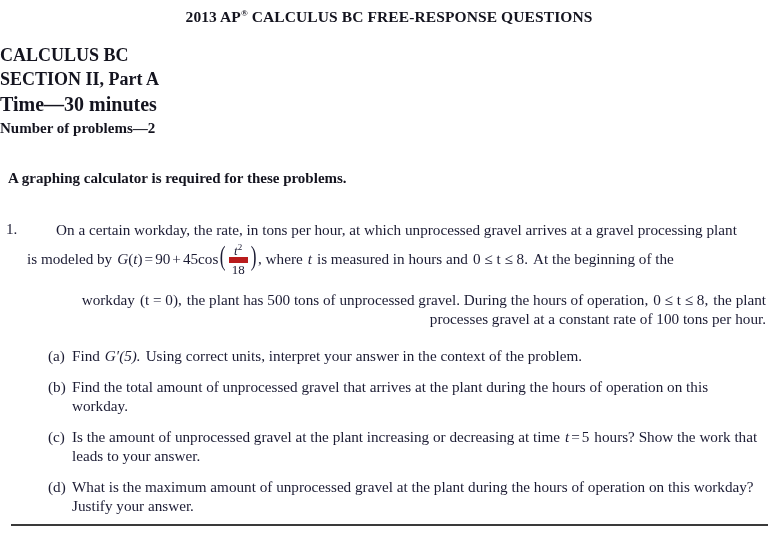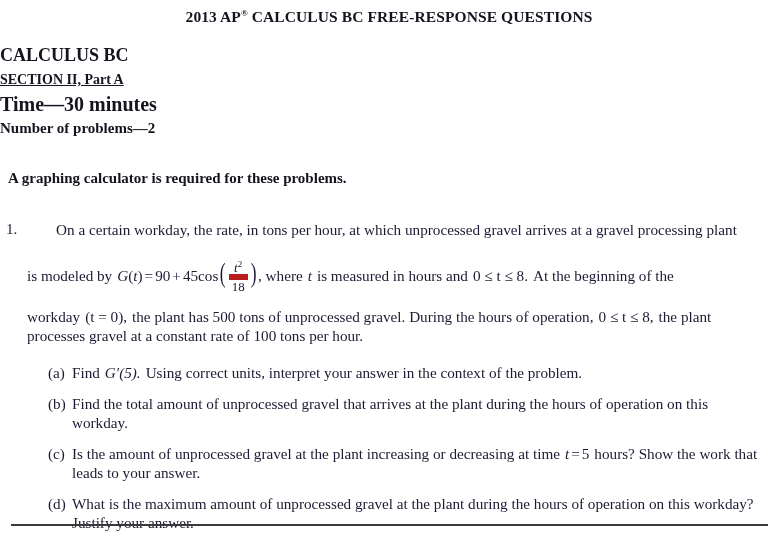--- a/index.html
+++ b/index.html
@@ -46,21 +46,21 @@
   .title-block {
     text-align: left;
     margin-top: 17px;
   }
   .title-block .line {
     font-weight: bold;
     color: #14141f;
     margin: 0;
   }
   .title-block .l1 { font-size: 18px; line-height: 24px; }
-  .title-block .l2 { font-size: 14px; line-height: 25px; text-decoration: underline; }
+  .title-block .l2 { font-size: 18px; line-height: 25px; }
   .title-block .l3 { font-size: 20px; line-height: 24px; }
   .title-block .l4 { font-size: 15px; line-height: 24px; }
 
   .calc-note {
     text-align: left;
     font-weight: bold;
     font-size: 15px;
     color: #14141f;
     margin: 8px;
     padding-top: 22px;
@@ -91,26 +91,27 @@
     margin-right: 0;
   }
 
   .stem-line {
     line-height: 20px;
     text-align: center;
     white-space: nowrap;
   }
   .stem-line-2 {
     line-height: 20px;
-    margin-top: 21px;
+    margin-top: 4px;
     white-space: nowrap;
   }
   .stem-para {
     line-height: 19px;
     margin-top: 13px;
+    text-align: right;
   }
 
   
   .mi { font-style: italic; font-family: "Liberation Serif", "DejaVu Serif", serif; }
   .mn { font-style: normal; }
   .mo { font-style: normal; padding: 0 2px; }
   .math { white-space: nowrap; }
   .medsp  { display: inline-block; width: 5px; }
 
   

